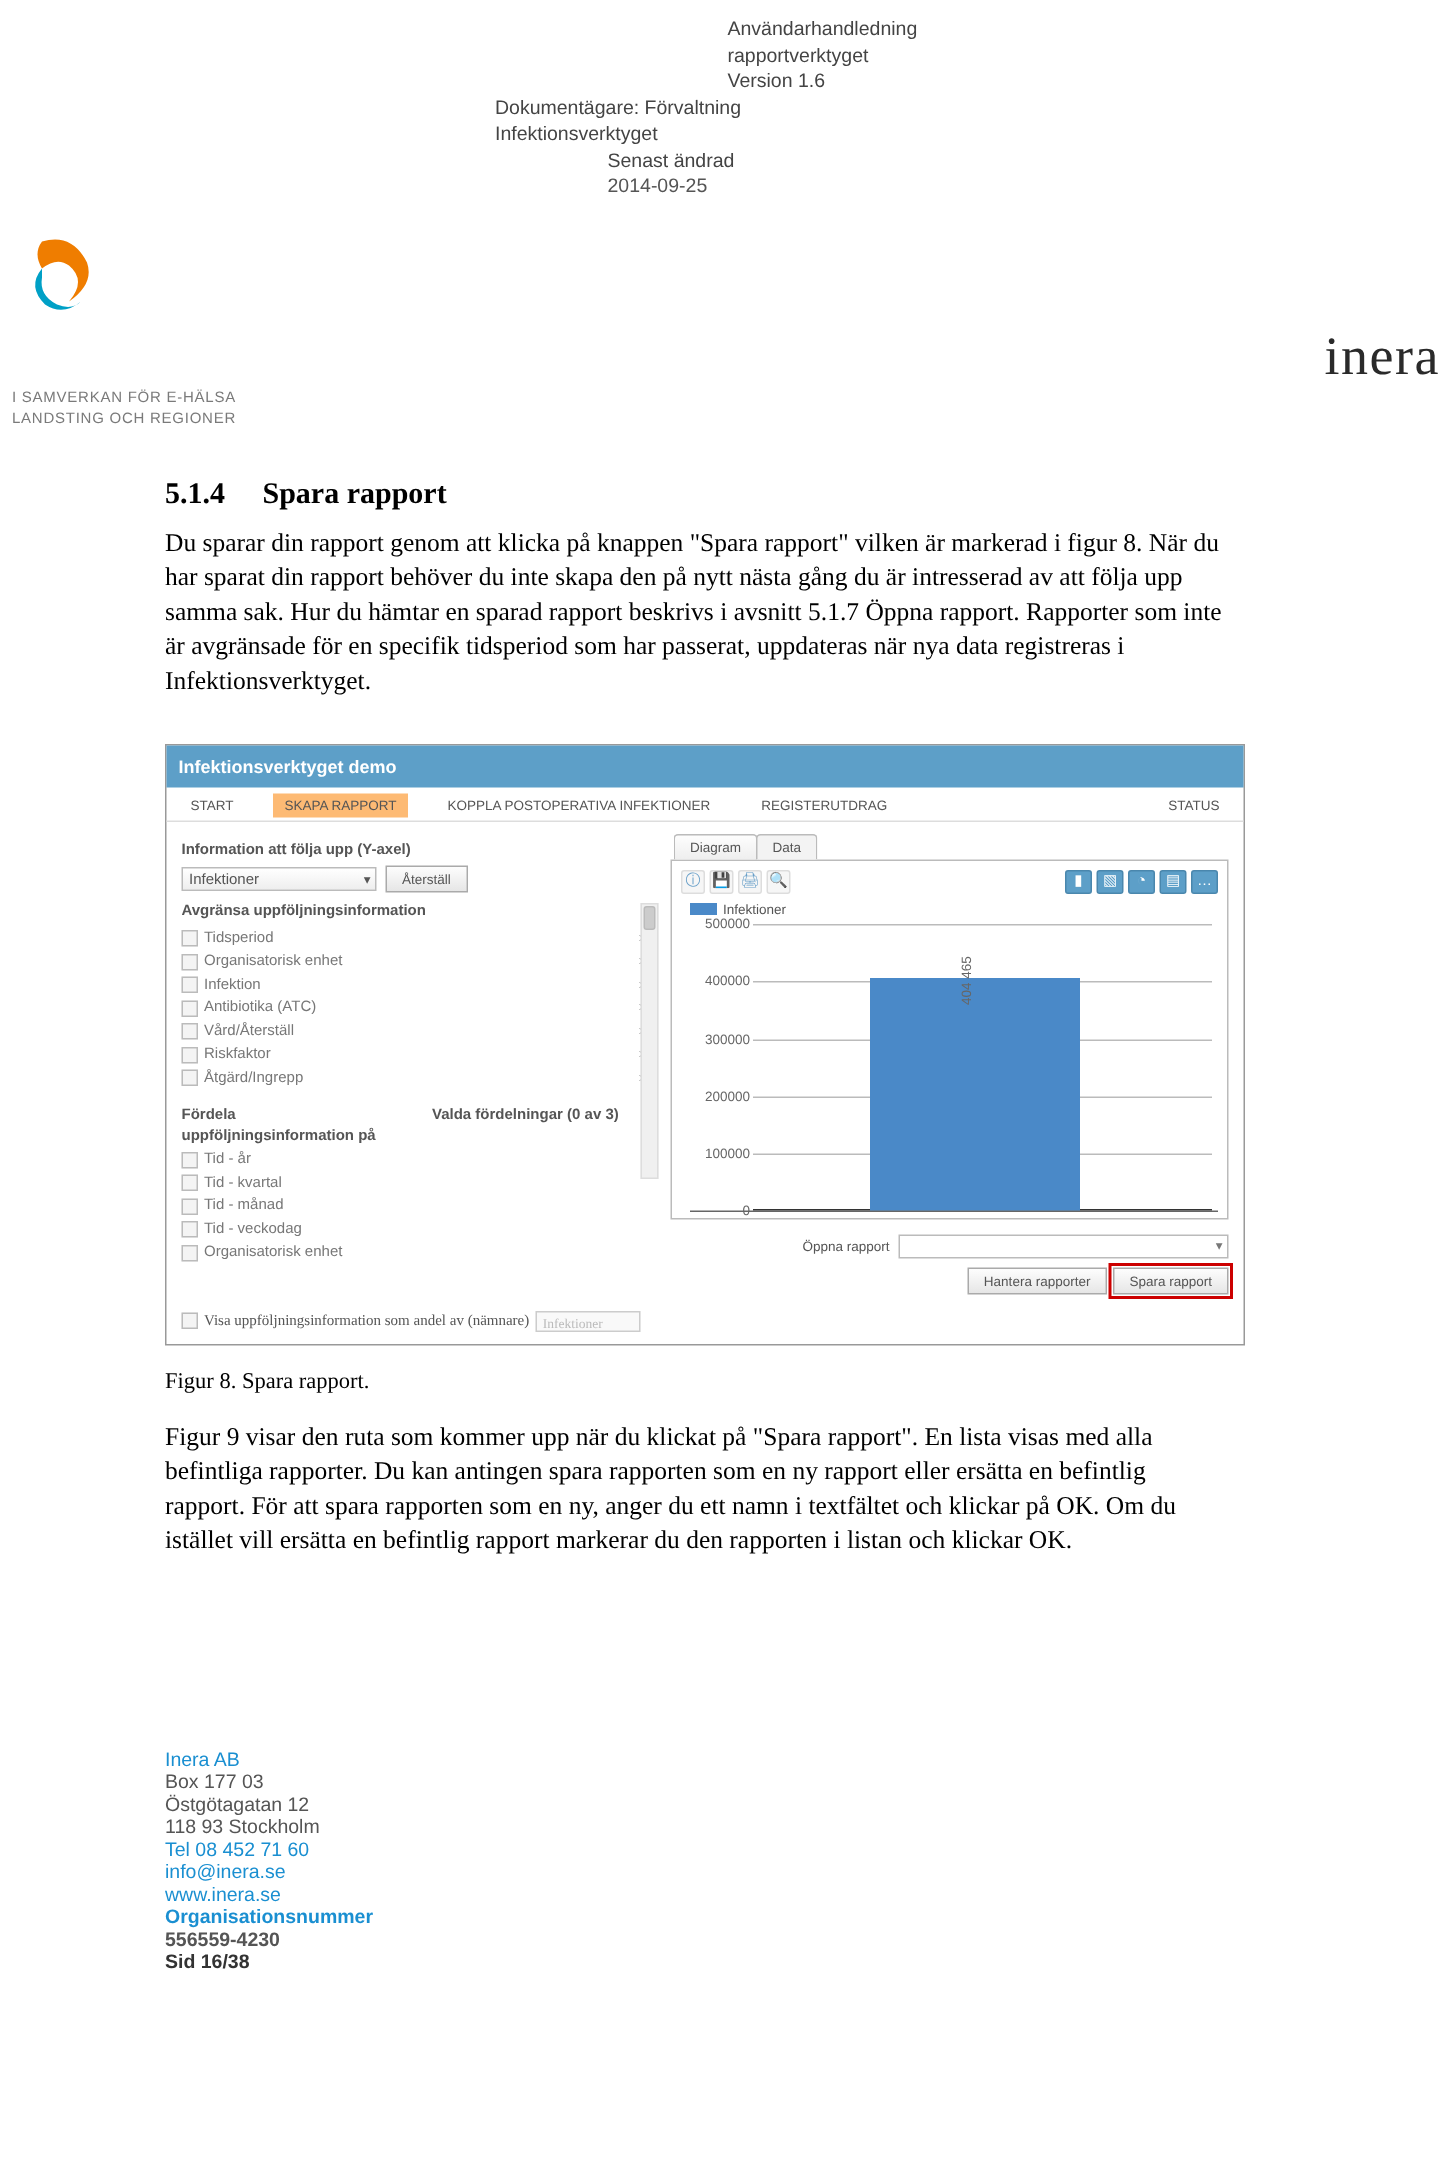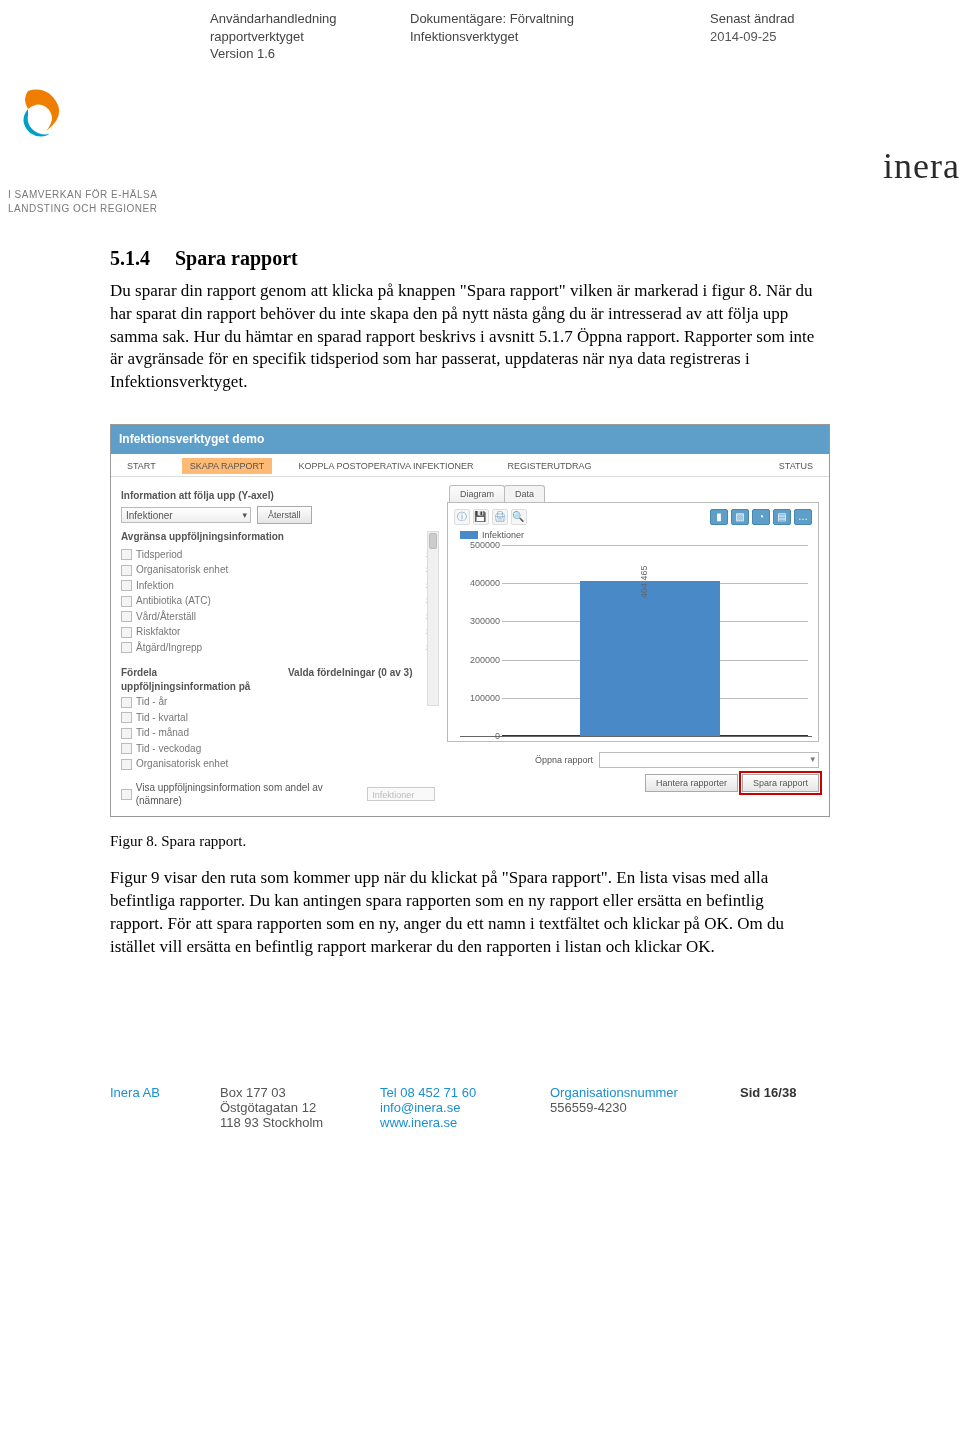--- a/index.html
+++ b/index.html
@@ -1,20 +1,20 @@
 <!DOCTYPE html>
 <html><head>
 <meta charset="utf-8">
 <style>
   * { box-sizing: border-box; margin: 0; padding: 0; }
   body { font-family: "Times New Roman", Georgia, serif; background: #fff; color: #000; width: 960px; margin: 0 auto; }
 
   
   .page-header { position: relative; padding: 10px 0 0 0; }
-  .hdr-row { display: flex; align-items: flex-start; font-family: Arial, Helvetica, sans-serif; font-size: 13px; line-height: 1.35; color: #444; }
+  .hdr-row { display: flex; align-items: center; font-family: Arial, Helvetica, sans-serif; font-size: 13px; line-height: 1.35; color: #444; flex-direction: column; }
   .hdr-col1 { width: 410px; padding-left: 210px; }
   .hdr-col2 { width: 300px; }
   .hdr-col3 { width: 150px; text-align: left; }
   .hdr-col3 .date { color: #555; }
   .logo-wrap { margin: 24px 0 10px 8px; }
   .logo-text { font-family: Georgia, "Times New Roman", serif; font-weight: 400; font-size: 36px; letter-spacing: 1px; color: #2a2a2a; text-align: right; }
   .logo-tag { font-family: Arial, sans-serif; font-size: 10px; letter-spacing: 0.5px; color: #7a7a7a; line-height: 1.2; margin-top: 2px; }
 
   
   .content { padding: 10px 50px 30px 110px; font-size: 17px; line-height: 1.35; width: 870px; }
@@ -36,21 +36,21 @@
   .fake-select::after { content:"▾"; position:absolute; right:3px; top:1px; font-size:9px; color:#555; }
   .fake-btn { border: 1px solid #aaa; background: linear-gradient(#fdfdfd,#e6e6e6); padding: 2px 10px; font-size: 9px; cursor: default; }
   .cb-row { display:flex; align-items:center; gap:4px; margin: 2px 0; color:#777; }
   .cb { width:11px; height:11px; border:1px solid #bbb; background:#f4f4f4; display:inline-block; }
   .expander { color:#aaa; margin-left:auto; padding-right:6px; }
   .panel-scroll { position:absolute; right:2px; top:54px; bottom:110px; width:12px; background:#f0f0f0; border:1px solid #ddd; }
   .panel-scroll::before{content:"";position:absolute;top:1px;left:1px;right:1px;height:14px;background:#ccc;border:1px solid #bbb; border-radius:2px;}
   .subhead { font-weight:bold; margin-top:10px; }
   .divisor-cols{ display:flex; gap:20px;}
   .divisor-cols .col{ flex:1; }
-  .andel-row{ margin-top:8px; display:flex; align-items:center; gap:4px; }
+  .andel-row{ margin-top:30px; display:flex; align-items:center; gap:4px;font-family:Liberation Serif, serif; }
   .andel-input{ border:1px solid #ccc; background:#f9f9f9; color:#bbb; padding:1px 4px; width:70px; height:14px; font-size:9px;}
 
   .right-panel { flex:1; padding: 8px 10px 6px 6px; position:relative; }
   .chart-tabs { display:flex; gap:0; margin-left: 2px; }
   .chart-tabs span{ border:1px solid #bbb; background:linear-gradient(#fdfdfd,#eee); padding:2px 10px; font-size:9px; border-bottom:none; border-radius:3px 3px 0 0; }
   .chart-tabs span + span{ margin-left:-1px; background:#f3f3f3; }
   .chart-frame { border:1px solid #bbb; padding:6px 6px 4px 6px; }
   .chart-icons{ display:flex; align-items:center; justify-content:space-between; margin-bottom:4px; }
   .ic-group{ display:flex; gap:3px; }
   .ic{ width:16px; height:16px; border:1px solid #ddd; background:#f6f6f6; border-radius:2px; display:flex; align-items:center; justify-content:center; font-size:10px; color:#6aa0c9;}
@@ -67,26 +67,26 @@
   .open-row{ display:flex; align-items:center; justify-content:flex-end; gap:6px; margin-top:10px; font-size:9px; }
   .open-row .fld{ border:1px solid #bbb; height:16px; width:220px; position:relative; }
   .open-row .fld::after{content:"▾"; position:absolute; right:3px; top:0; font-size:9px; color:#777;}
   .btn-row{ display:flex; justify-content:flex-end; gap:4px; margin-top:6px; }
   .btn-row .fake-btn.spara{ outline:2px solid #c00; outline-offset:1px; }
 
   .caption { font-size: 15px; margin: 10px 0 16px 0; }
 
   
   .page-footer{ position: relative; padding: 90px 50px 20px 110px; font-family: Arial, sans-serif; font-size: 13px; }
-  .f-cols{ display:flex; }
+  .f-cols{ display:flex;flex-direction:column; }
   .f-cols > div{ padding-right: 30px; }
   .fc1{ width:110px; color:#1a8fd1; }
   .fc2{ width:160px; }
   .fc3{ width:170px; color:#1a8fd1; }
-  .fc4{ width:190px; color:#1a8fd1; }
+  .fc4{ width:190px; color:#1a8fd1;font-weight:bold; }
   .fc5{ width:100px; font-weight:bold; color:#333; }
   .fc2 .l, .fc3 .l2, .fc4 .l2 { color:#555; }
   .fc2 { color:#555; }
 </style>
 </head>
 <body>
 
 <div class="page-header">
   <div class="hdr-row">
     <div class="hdr-col1">

